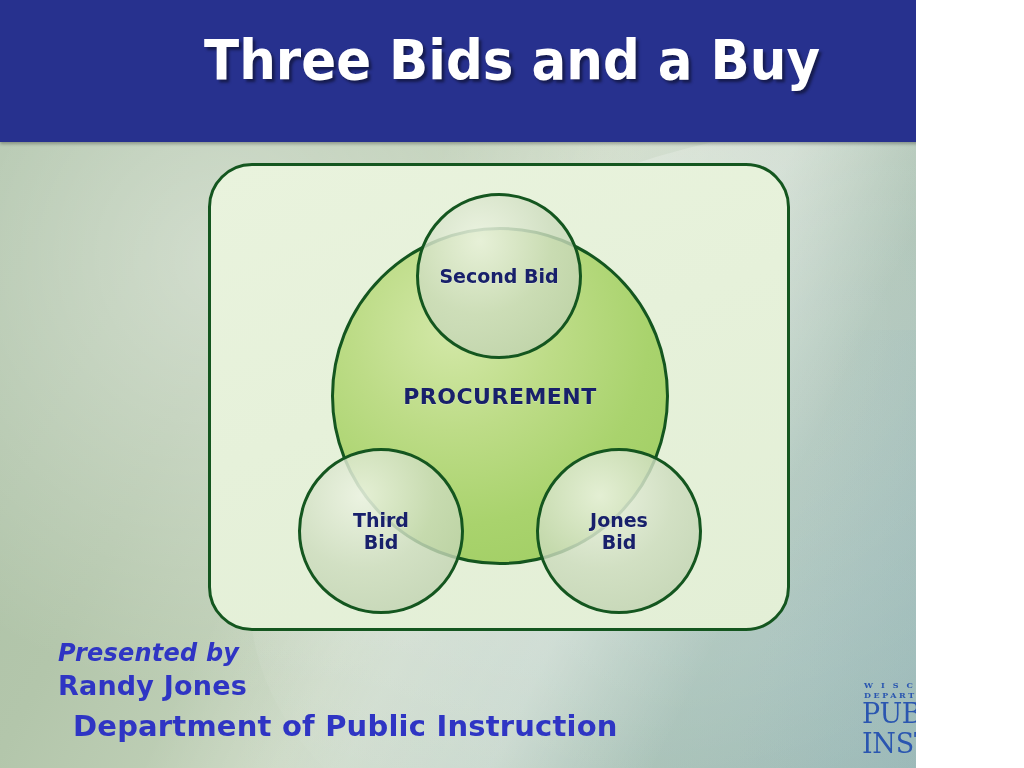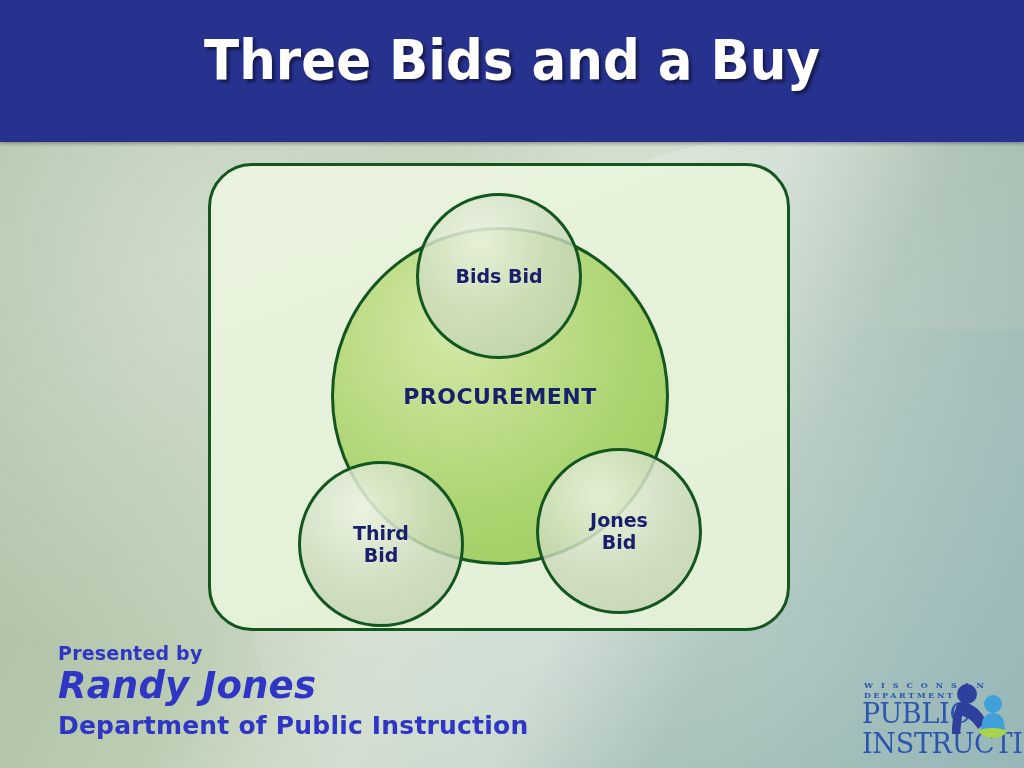--- a/index.html
+++ b/index.html
@@ -6,21 +6,21 @@
   html, body {
     margin: 0;
     padding: 0;
     background: #ffffff;
   }
   body {
     font-family: "Liberation Sans", sans-serif;
   }
   .slide {
     position: relative;
-    width: 1024px;
+    width: 916px;
     height: 768px;
     overflow: hidden;
     background: #f0abfc;
   }
 
   
   .bg-base {
     position: absolute;
     left: 0; top: 0;
     width: 1024px;
@@ -120,53 +120,54 @@
   }
   .circle-small {
     width: 166px;
     height: 166px;
     background: radial-gradient(circle at 38% 28%, rgba(236,243,226,0.88) 0%, rgba(205,220,190,0.80) 48%, rgba(186,205,170,0.80) 100%);
     font-size: 19px;
     line-height: 1.18;
     z-index: 2;
   }
   .circle-first  { left: 208px; top: 30px; }
-  .circle-third  { left: 90px;  top: 298px; }
+  .circle-third  { left: 90px;  top: 285px; }
   .circle-second { left: 328px; top: 285px; }
   .circle-label {
     display: block;
     white-space: pre-line;
     text-shadow: 0 1px 0 rgba(255,255,255,0.25);
   }
 
   
   .presenter {
     position: absolute;
     left: 58px;
     top: 640px;
     width: 760px;
     color: #2f35c4;
     font-family: "DejaVu Sans", "Liberation Sans", sans-serif;
     font-weight: bold;
   }
   .presented-by {
-    font-size: 19px;
+    font-size: 24px;
     line-height: 26px;
     letter-spacing: 0.2px;
+    font-style: italic;
   }
   .presenter-name {
-    font-size: 37px;
+    font-size: 27px;
     line-height: 40px;
     letter-spacing: 0.2px;
-    font-style: italic;
   }
   .presenter-org {
-    font-size: 25px;
+    font-size: 29px;
     line-height: 40px;
     letter-spacing: 0.2px;
+    margin-left: 15px;
   }
 
   
   .logo {
     position: absolute;
     left: 862px;
     top: 680px;
     width: 160px;
     height: 86px;
   }
@@ -215,21 +216,21 @@
   </div>
 
   <div class="diagram">
     <div class="outer-box"></div>
 
     <div class="circle circle-main">
       <span class="circle-label">PROCUREMENT</span>
     </div>
 
     <div class="circle circle-small circle-first">
-      <span class="circle-label">Bids Bid</span>
+      <span class="circle-label">Second Bid</span>
     </div>
 
     <div class="circle circle-small circle-third">
       <span class="circle-label">Third
 Bid</span>
     </div>
 
     <div class="circle circle-small circle-second">
       <span class="circle-label">Jones
 Bid</span>

